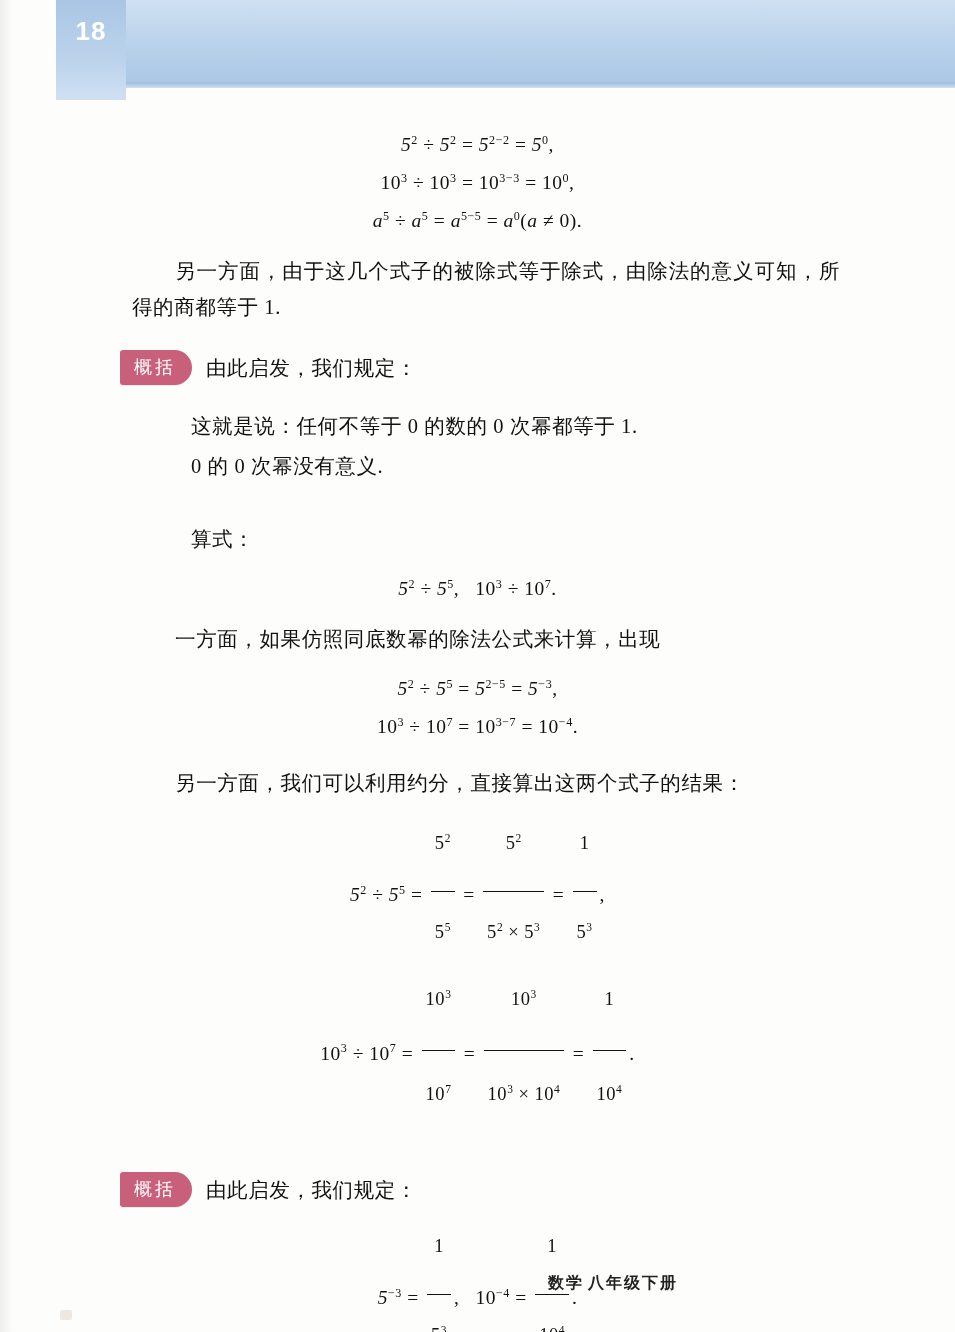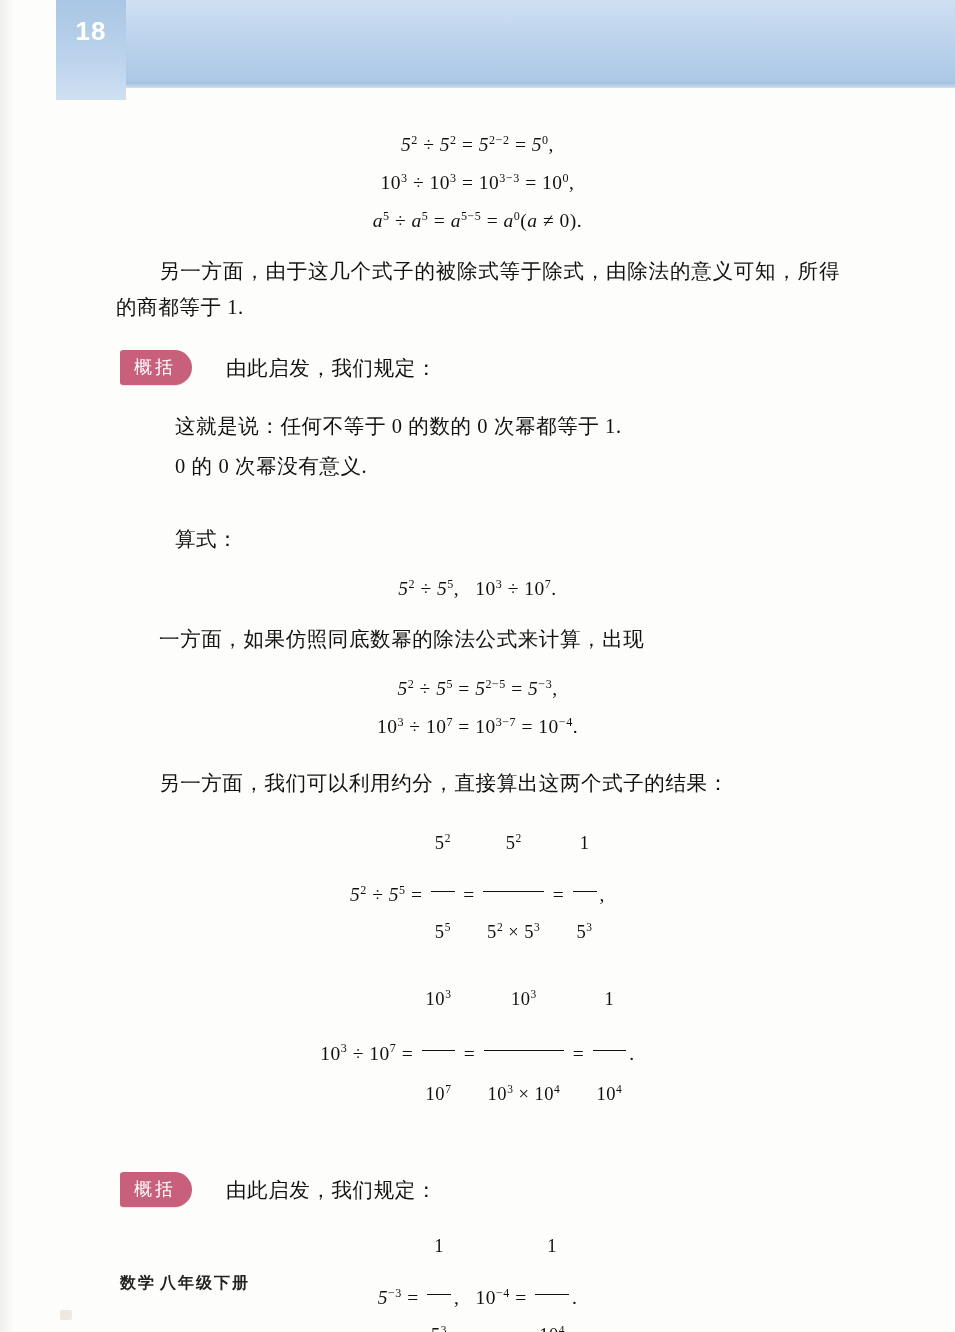--- a/index.html
+++ b/index.html
@@ -34,21 +34,21 @@
   }
 
   
   .content {
     position:absolute; left:0; top:100px; width:955px;
   }
   .para {
     font-size:20.5px;
     line-height:1.75;
     color:#111;
-    margin:0 0 4px 0;
+    margin:0 0 4px 16px;
     padding:0 115px 0 116px;
     text-align:justify;
     letter-spacing:0.6px;
   }
   .para.indent { text-indent:2.1em; }
   .para.hang { padding-left:175px; text-indent:0; }
 
   .math-block {
     text-align:center;
     font-family:"Liberation Serif", serif;
@@ -79,35 +79,35 @@
     font-size:18px;
     letter-spacing:3px;
     padding:5px 16px 6px 14px;
     border-radius:4px 22px 22px 4px;
     box-shadow:0 1px 0 rgba(0,0,0,0.08);
   }
   .tag-line { display:flex; align-items:flex-start; gap:14px; }
   .tag-text {
     font-size:20.5px; line-height:1.75; color:#111; letter-spacing:0.6px;
     padding-top:1px;
-    margin-left:20px;
   }
   .tag-wrap { padding:0 115px 0 120px; }
 
   .spacer-8 { height:8px; }
   .spacer-14 { height:14px; }
   .spacer-20 { height:20px; }
   .spacer-26 { height:26px; }
   .spacer-34 { height:34px; }
 
   
   .footer {
     position:absolute; left:0; bottom:38px; width:798px;
     padding:0 120px;
     box-sizing:border-box;
+    text-align:right;
   }
   .footer-text {
     font-size:16px; color:#222; letter-spacing:2px;
     font-family:"Liberation Sans", sans-serif;
     font-weight:bold;
   }
 
   
   .scan-mark {
     position:absolute; left:60px; bottom:12px; width:12px; height:10px;

